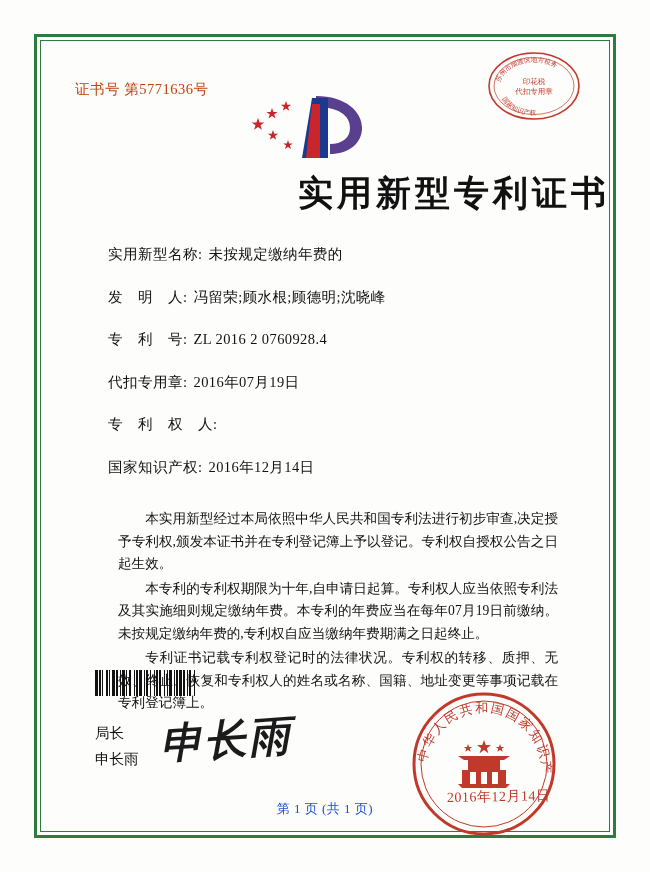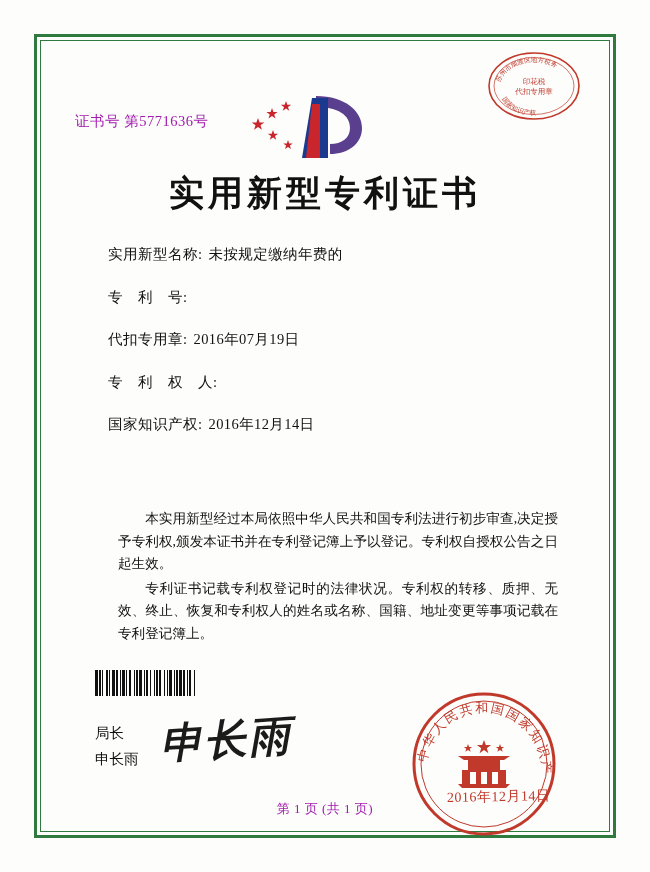--- a/index.html
+++ b/index.html
@@ -41,23 +41,22 @@
     right: 40px;
     bottom: 40px;
   }
 
   
   .cert-no {
     position: absolute;
     left: 35px;
     top: 40px;
     font-size: 14.5px;
-    color: #a21caf;
+    color: #c2410c;
     letter-spacing: 0.5px;
-    margin-top: 32px;
   }
 
   
   .stamp-oval {
     position: absolute;
     right: 28px;
     top: 10px;
     width: 96px;
     height: 72px;
   }
@@ -71,21 +70,21 @@
     width: 150px;
     height: 78px;
   }
 
   
   .title {
     position: absolute;
     left: 0;
     right: 0;
     top: 130px;
-    text-align: center;
+    text-align: right;
     font-size: 35px;
     font-weight: bold;
     letter-spacing: 4px;
     color: #111;
     font-family: Liberation Mono, monospace;
   }
 
   
   .fields {
     position: absolute;
@@ -184,21 +183,21 @@
   }
 
   
   .footer {
     position: absolute;
     left: 0;
     right: 0;
     bottom: 14px;
     text-align: center;
     font-size: 13px;
-    color: #a21caf;
+    color: #1d4ed8;
     letter-spacing: 0.5px;
   }
 </style>
 </head>
 <body>
 
 <div class="page">
 
   <div class="frame-outer"></div>
   <div class="frame-inner"></div>
@@ -243,37 +242,43 @@
     </div>
 
     <div class="title">实用新型专利证书</div>
 
     <div class="fields">
       <div class="field-row">
         <span class="field-label">实用新型名称:</span>
         <span class="field-value">未按规定缴纳年费的</span>
       </div>
       <div class="field-row">
+        <span class="field-label">发　明　人:</span>
+        <span class="field-value">冯留荣;顾水根;顾德明;沈晓峰</span>
+      </div>
+      <div class="field-row">
         <span class="field-label">专　利　号:</span>
+        <span class="field-value">ZL 2016 2 0760928.4</span>
       </div>
       <div class="field-row">
         <span class="field-label">代扣专用章:</span>
         <span class="field-value">2016年07月19日</span>
       </div>
       <div class="field-row">
         <span class="field-label">专　利　权　人:</span>
       </div>
       <div class="field-row">
         <span class="field-label">国家知识产权:</span>
         <span class="field-value">2016年12月14日</span>
       </div>
     </div>
 
     <div class="paragraphs">
       <p>本实用新型经过本局依照中华人民共和国专利法进行初步审查,决定授予专利权,颁发本证书并在专利登记簿上予以登记。专利权自授权公告之日起生效。</p>
+      <p>本专利的专利权期限为十年,自申请日起算。专利权人应当依照专利法及其实施细则规定缴纳年费。本专利的年费应当在每年07月19日前缴纳。未按规定缴纳年费的,专利权自应当缴纳年费期满之日起终止。</p>
       <p>专利证书记载专利权登记时的法律状况。专利权的转移、质押、无效、终止、恢复和专利权人的姓名或名称、国籍、地址变更等事项记载在专利登记簿上。</p>
     </div>
 
     <div class="barcode">
         <i style="width:3px"></i>
         <i style="width:1px;background:transparent"></i>
         <i style="width:2px"></i>
         <i style="width:1px;background:transparent"></i>
         <i style="width:1px"></i>
         <i style="width:3px;background:transparent"></i>

